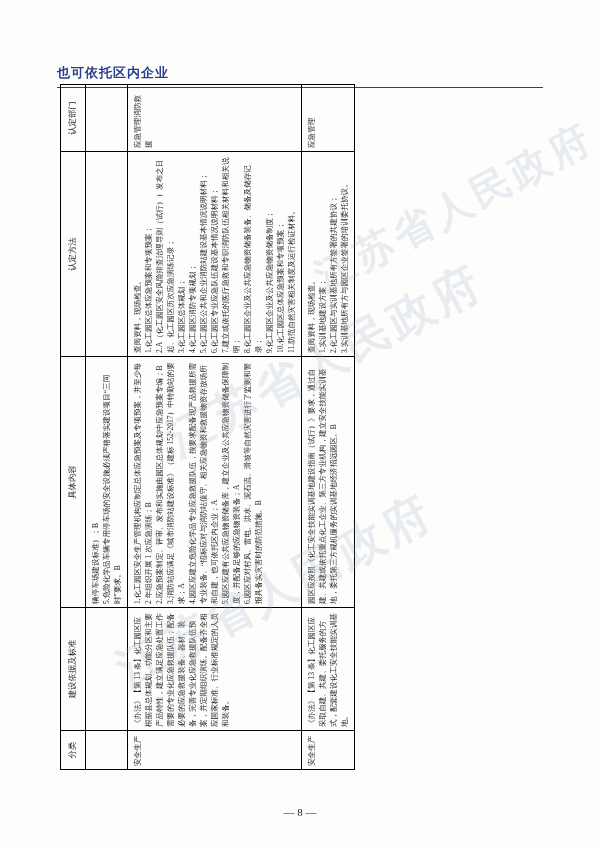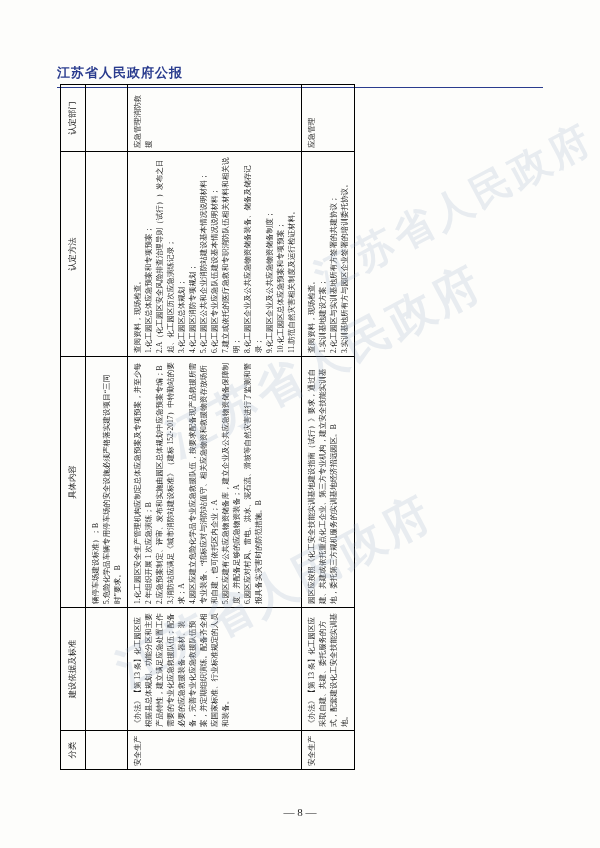--- a/index.html
+++ b/index.html
@@ -124,21 +124,21 @@
     font-family: "Liberation Serif", "DejaVu Serif", serif;
     z-index: 3;
   }
 </style>
 </head>
 <body>
 
 <div class="page">
 
   <div class="header">
-    <div class="header-title">江苏省人民政府公报</div>
+    <div class="header-title">也可依托区内企业</div>
     <div class="header-rule"></div>
   </div>
 
   <div class="watermark">
     <div class="wm-text wm1">江苏省人民政府</div>
     <div class="wm-text wm2">江苏省人民政府</div>
     <div class="wm-text wm3">江苏省人民政府</div>
   </div>
 
   <div class="table-wrap">

